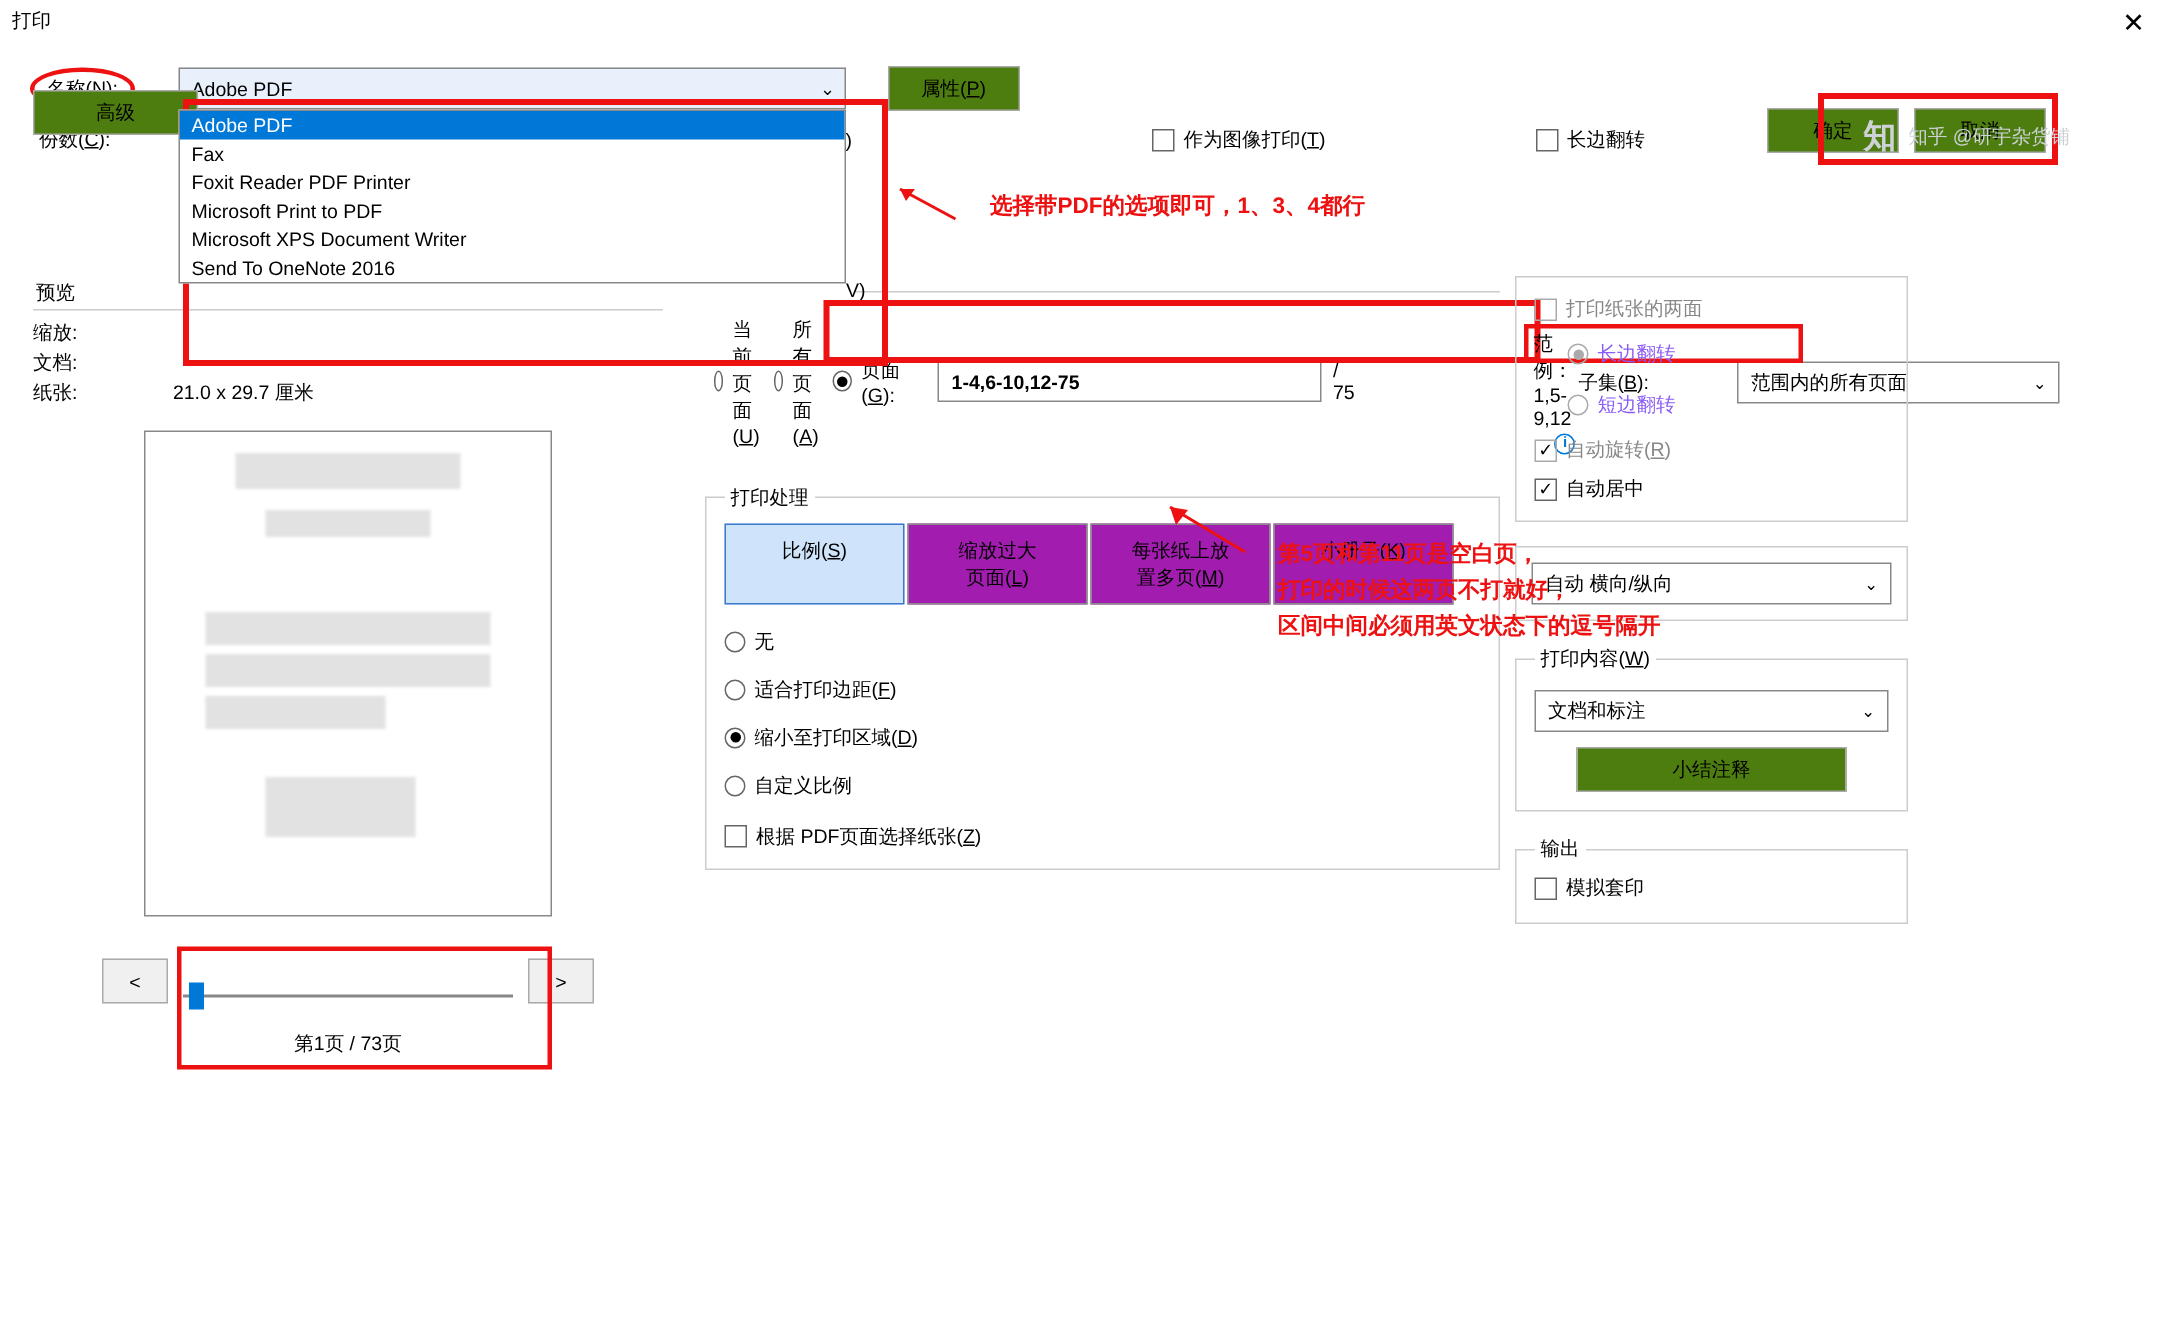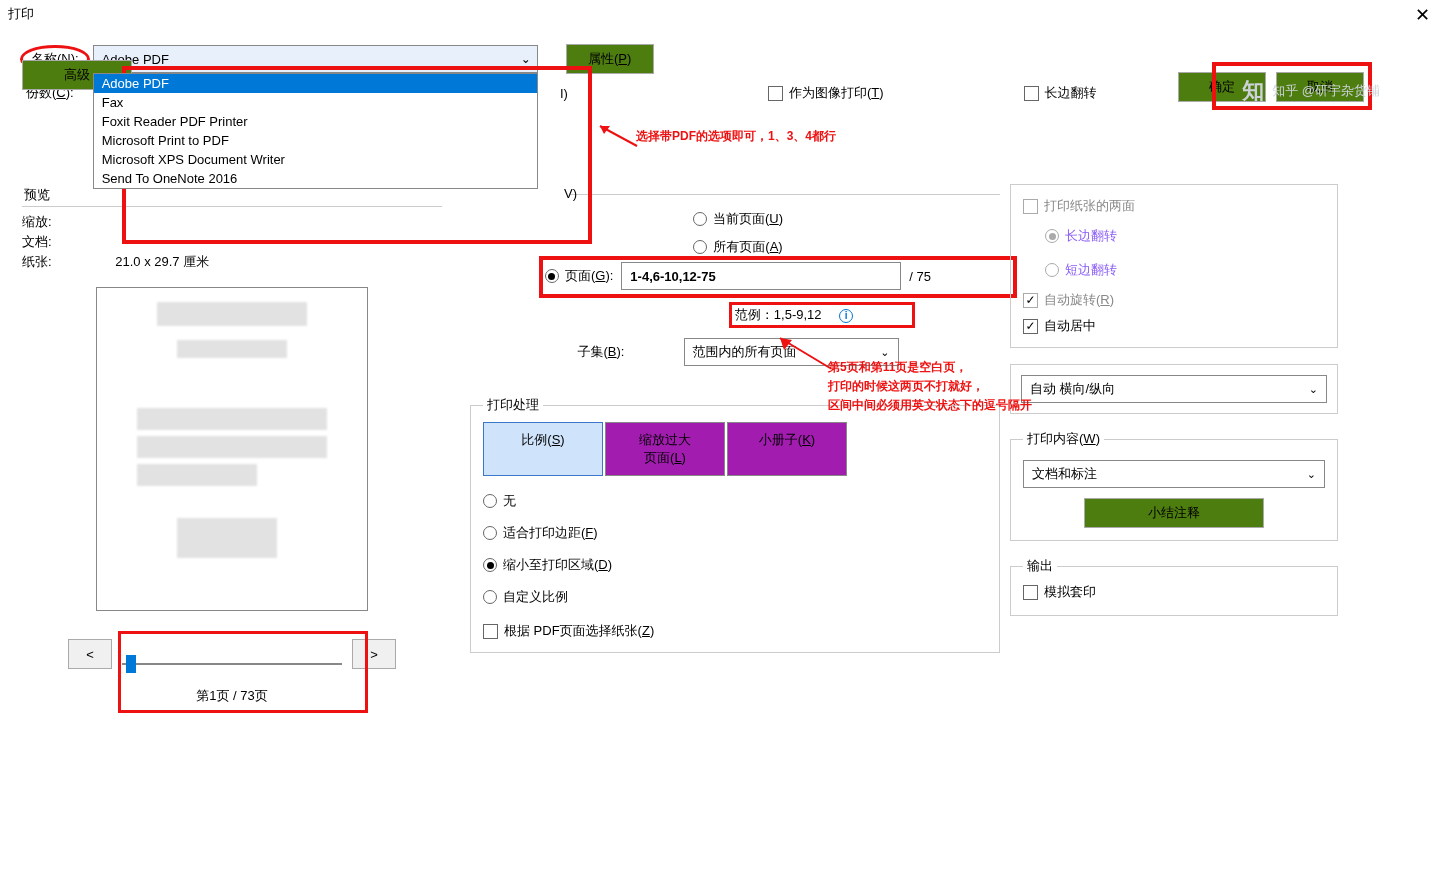--- a/index.html
+++ b/index.html
@@ -7,21 +7,21 @@
 .titlebar { display: flex; align-items: center; padding: 2px 8px; height: 28px; }
 .titlebar .close { position: absolute; right: 10px; top: 4px; font-size: 18px; cursor: pointer; }
 
 .dialog { position: relative; padding: 10px 20px; }
 
 .row { display: flex; align-items: center; margin-bottom: 10px; }
 .label { min-width: 80px; padding-left: 6px; }
 
 .red-circle { border: 3px solid #e11; border-radius: 50%; padding: 2px 8px; display: inline-block; }
 
-.printer-select-wrap { position: relative; display: inline-block; margin-left: 3px; }
+.printer-select-wrap { position: relative; display: inline-block; margin-left: 29px; }
 .printer-select { width: 445px; height: 28px; border: 1px solid #888; background: #e8f0fb; display: flex; align-items: center; padding: 0 8px; position: relative; cursor: pointer; }
 .printer-select .chev { position: absolute; right: 6px; top: 6px; font-size: 12px; }
 .dropdown-list { position: absolute; top: 28px; left: 0; width: 445px; background: #fff; border: 1px solid #888; z-index: 100; }
 .dropdown-list .opt { padding: 2px 8px; cursor: pointer; }
 .dropdown-list .opt.sel { background: #0078d7; color: #fff; }
 
 .red-box-printer { position: absolute; left: 122px; top: 38px; width: 470px; height: 178px; border: 4px solid #e11; pointer-events: none; z-index: 50; }
 
 .btn { background: #4d7c0f; border: 1px solid #aaa; padding: 5px 18px; cursor: pointer; min-width: 88px; text-align: center; }
 
@@ -46,46 +46,46 @@
 
 .nav-row { display: flex; align-items: center; justify-content: center; gap: 10px; margin-top: 28px; position: relative; }
 .nav-btn { width: 44px; height: 30px; border: 1px solid #aaa; background: #f0f0f0; display: flex; align-items: center; justify-content: center; cursor: pointer; }
 .slider-wrap { width: 220px; position: relative; }
 .slider-track { height: 2px; background: #888; position: relative; top: 10px; }
 .slider-thumb { position: absolute; left: 4px; top: 2px; width: 10px; height: 18px; background: #0078d7; }
 .page-indicator { text-align: center; margin-top: 18px; }
 .red-box-nav { position: absolute; left: 96px; top: -8px; width: 250px; height: 82px; border: 3px solid #e11; pointer-events: none; }
 
 .middle-col { position: absolute; left: 470px; top: 156px; width: 530px; }
-.radio-stack { display: flex; flex-direction: column; gap: 2px; align-items: center; }
+.radio-stack { display: flex; flex-direction: row; gap: 2px; }
 .pages-row { display: flex; align-items: center; gap: 8px; position: relative; }
 .pages-input { width: 280px; height: 28px; border: 1px solid #888; padding: 0 8px; font-weight: bold; }
 .red-box-pages { position: absolute; left: -6px; top: -6px; width: 478px; height: 42px; border: 4px solid #e11; pointer-events: none; }
 .example-row { position: relative; margin-left: 112px; margin-top: 14px; }
 .red-box-example { position: absolute; left: -6px; top: -4px; width: 186px; height: 26px; border: 3px solid #e11; pointer-events: none; }
 .info-icon { color: #0078d7; font-weight: bold; border: 1px solid #0078d7; border-radius: 50%; width: 14px; height: 14px; display: inline-flex; align-items: center; justify-content: center; font-size: 10px; margin-left: 14px; }
 
 .select-box { border: 1px solid #888; padding: 4px 8px; width: 215px; display: inline-flex; align-items: center; justify-content: space-between; cursor: pointer; background: #fff; }
 .select-box .chev { font-size: 11px; }
 
 .tabs { display: flex; gap: 2px; }
 .tab { border: 1px solid #888; padding: 8px 12px; text-align: center; cursor: pointer; min-width: 120px; background: #a21caf; line-height: 1.4; }
 .tab.active { background: #cfe4fb; border-color: #3b78c9; }
 .tab-opts { margin-top: 12px; display: flex; flex-direction: column; gap: 6px; }
 
-.right-col { position: absolute; left: 1010px; top: 156px; width: 328px; }
+.right-col { position: absolute; left: 1010px; top: 156px; width: 262px; }
 .right-group { border: 1px solid #ccc; padding: 12px; margin-bottom: 16px; }
 .right-group .stack { display: flex; flex-direction: column; gap: 8px; }
 .disabled-text { color: #8b5cf6; }
 
 .bottom-row { position: absolute; left: 22px; bottom: 32px; }
 .okcancel { position: absolute; right: 76px; bottom: 20px; display: flex; gap: 10px; }
 .red-box-ok { position: absolute; right: 68px; bottom: 12px; width: 160px; height: 48px; border: 4px solid #e11; pointer-events: none; }
 
-.anno { color: #e11; font-weight: bold; position: absolute; font-size: 12px; }
+.anno { color: #e11; font-weight: bold; position: absolute; font-size: 15px; margin-left: 24px; }
 .arrow-svg { position: absolute; }
 
 .watermark { position: absolute; right: 60px; bottom: 16px; color: #cdd2d8; font-size: 20px; display: flex; align-items: center; gap: 8px; pointer-events: none; }
 .watermark .zh { font-weight: bold; font-size: 22px; }
 
 fieldset { border: 1px solid #ccc; padding: 8px 12px 12px 12px; margin: 0; }
 legend { padding: 0 4px; }
 
 u { text-decoration: underline; }
 </style>
@@ -199,20 +199,21 @@
           <span class="chev">⌄</span>
         </div>
       </div>
     </div>
 
     <fieldset style="margin-top:20px;">
       <legend>打印处理</legend>
       <div class="tabs">
         <div class="tab active">比例(<u>S</u>)</div>
         <div class="tab">缩放过大<br>页面(<u>L</u>)</div>
+        <div class="tab">每张纸上放<br>置多页(<u>M</u>)</div>
         <div class="tab">小册子(<u>K</u>)</div>
       </div>
       <div class="tab-opts">
         <label class="radio-wrap">
             <span class="rdo"></span>
             <span>无</span>
           </label>
         <label class="radio-wrap">
             <span class="rdo"></span>
             <span>适合打印边距(<u>F</u>)</span>

